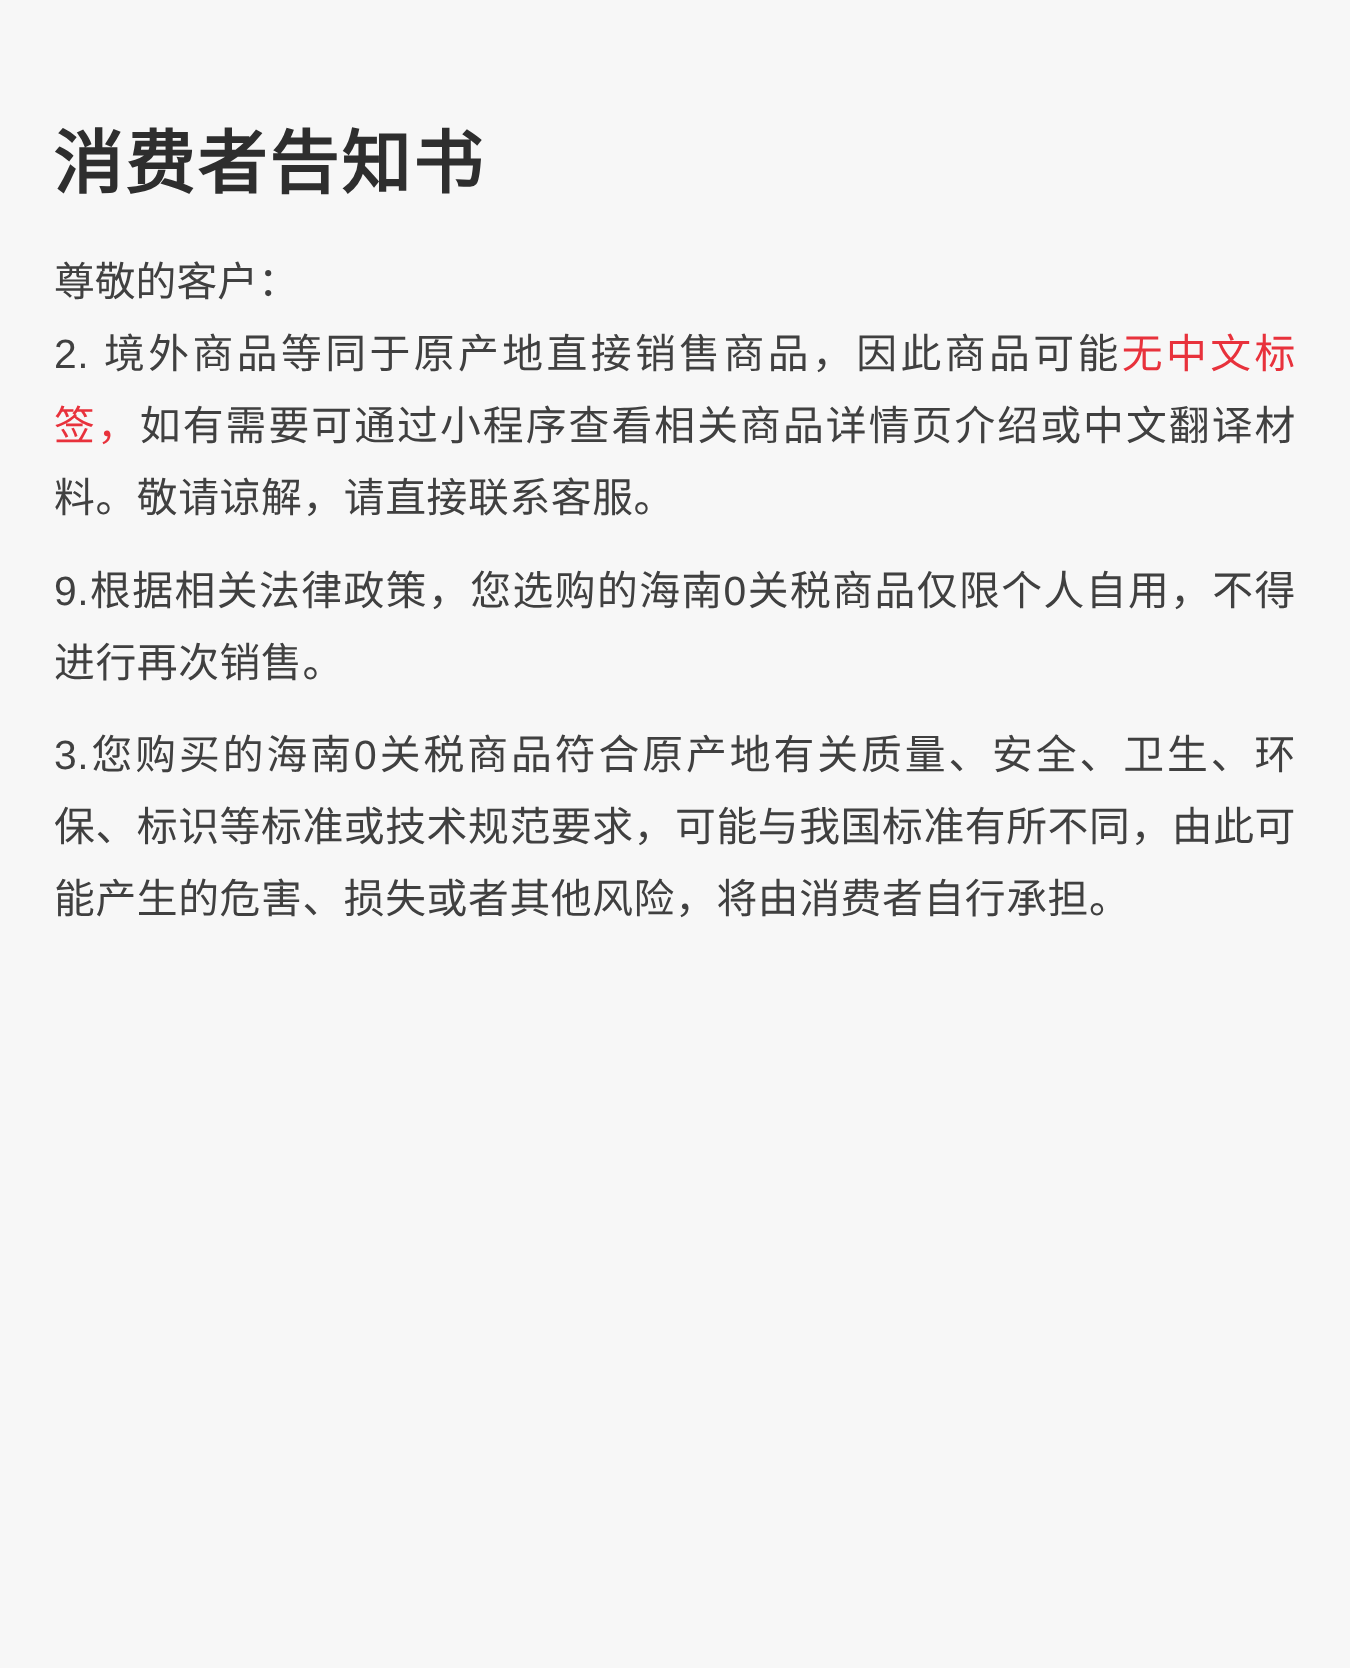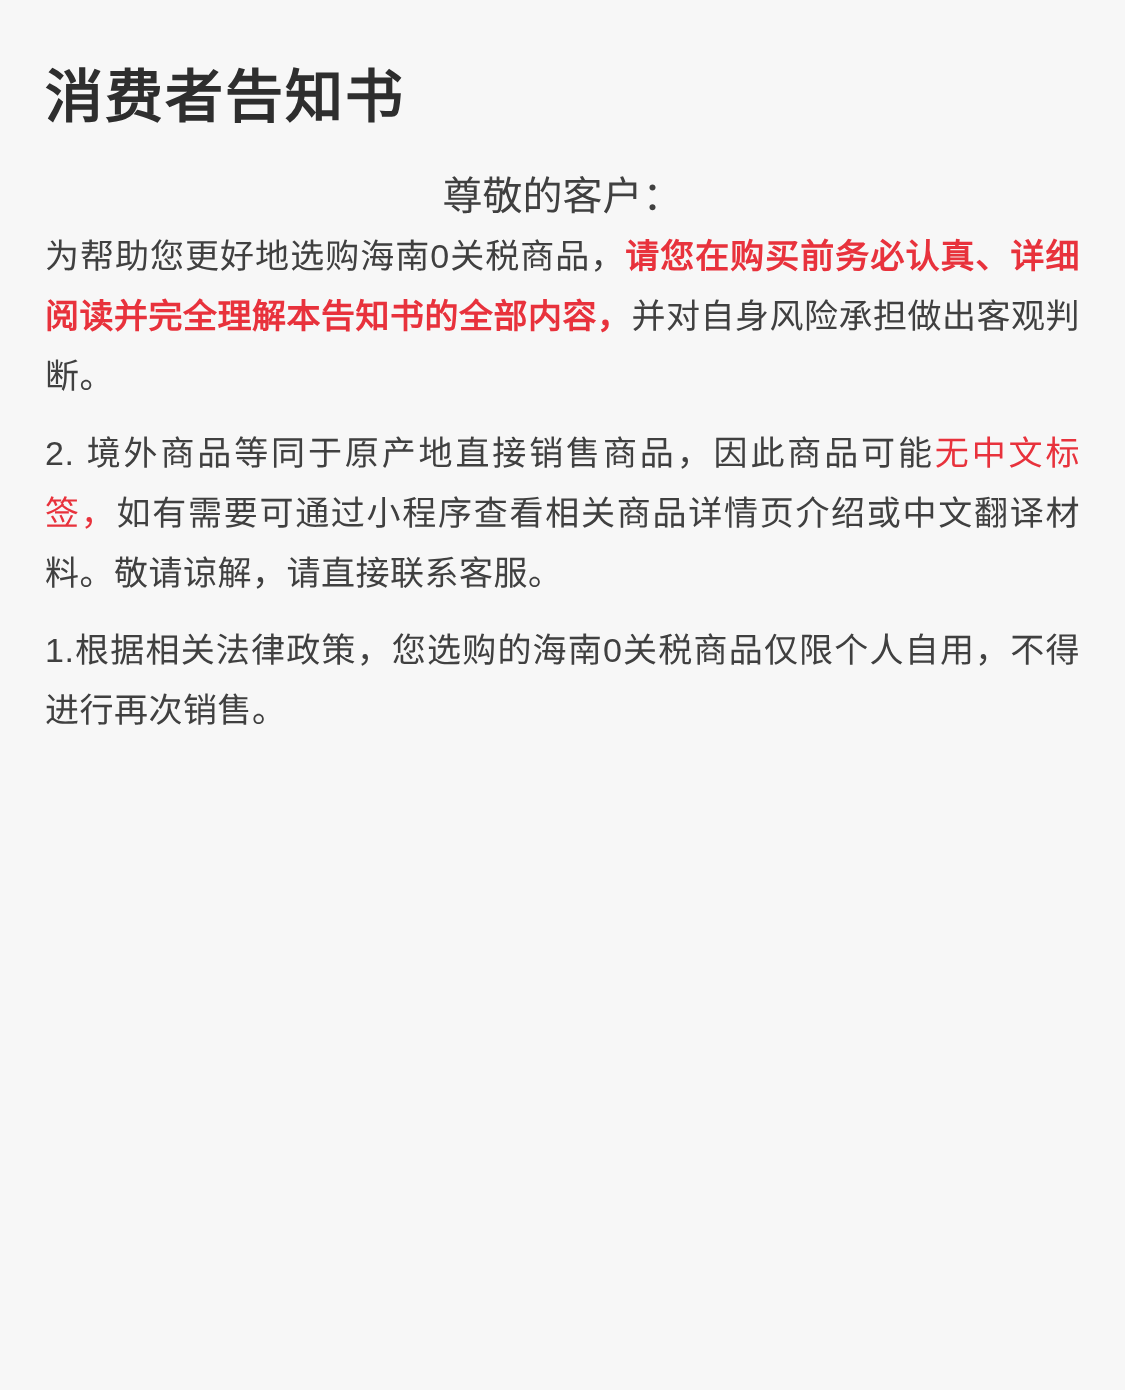--- a/index.html
+++ b/index.html
@@ -14,37 +14,36 @@
     padding: 0;
     background: var(--bg);
     font-family: "Liberation Sans", "DejaVu Sans", sans-serif;
   }
   .page {
     position: relative;
     width: 1125px;
     height: 1390px;
     margin: 0 auto;
     background: var(--bg);
-    padding: 60px 45px 0 45px;
+    padding: 100px 45px 0 45px;
     overflow: hidden;
   }
   h1.doc-title {
     margin: 0 0 32px 0;
     font-size: 58px;
     line-height: 74px;
     font-weight: 700;
     color: var(--title);
     letter-spacing: 2px;
   }
   .salutation {
-    font-size: 40px;
+    font-size: 34px;
     line-height: 60px;
     color: var(--text);
     margin: 0;
-    text-align: center;
   }
   .notice-body p {
     font-size: 34px;
     line-height: 60px;
     color: var(--text);
     margin: 17px 0 0 0;
     text-align: justify;
     letter-spacing: 0.5px;
   }
   .notice-body p:first-child { margin-top: 0; }
@@ -53,17 +52,17 @@
   .notice-body span.red { color: var(--red); }
   .notice-body span.red-bold { color: var(--red); font-weight: 700; }
 </style>
 </head>
 <body>
 
 <div class="page">
   <h1 class="doc-title">消费者告知书</h1>
   <div class="salutation">尊敬的客户：</div>
   <div class="notice-body">
-      <p><span class="normal">为帮助您更好地选购海南0关税商品，</span><span class="red-bold">请您在购买前务必认真、详细阅读并完全理解本告知书的全部内容，</span><span class="normal">并对自身风险承担做出客观判断。</span></p>
       <p><span class="normal">2. 境外商品等同于原产地直接销售商品，因此商品可能</span><span class="red">无中文标签，</span><span class="normal">如有需要可通过小程序查看相关商品详情页介绍或中文翻译材料。敬请谅解，请直接联系客服。</span></p>
-      <p><span class="normal">1.根据相关法律政策，您选购的海南0关税商品仅限个人自用，不得进行再次销售。</span></p>
+      <p><span class="normal">9.根据相关法律政策，您选购的海南0关税商品仅限个人自用，不得进行再次销售。</span></p>
+      <p><span class="normal">3.您购买的海南0关税商品符合原产地有关质量、安全、卫生、环保、标识等标准或技术规范要求，可能与我国标准有所不同，由此可能产生的危害、损失或者其他风险，将由消费者自行承担。</span></p>
     </div>
 </div>
 
 </body></html>

